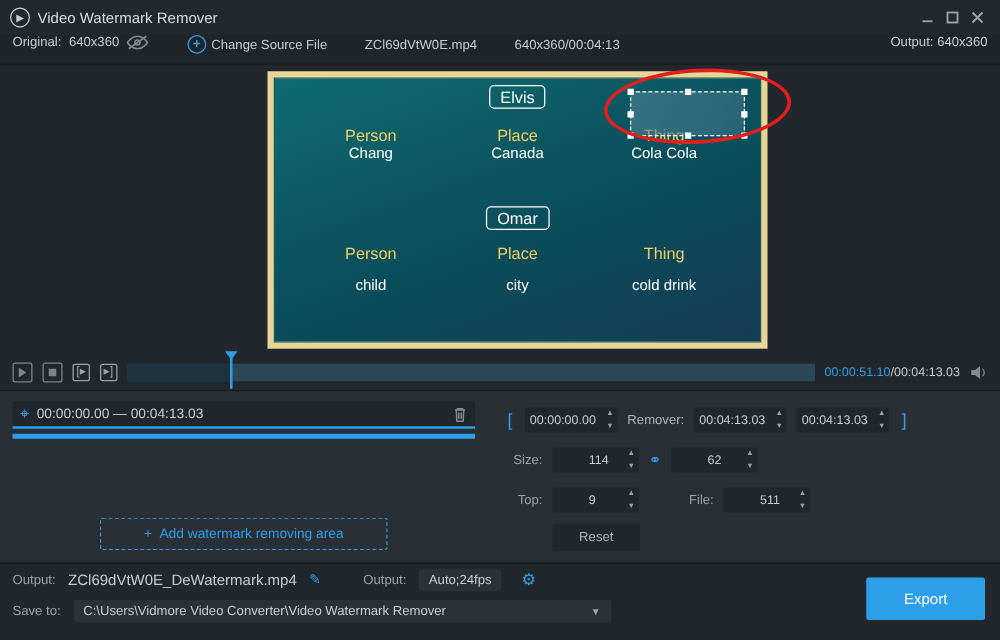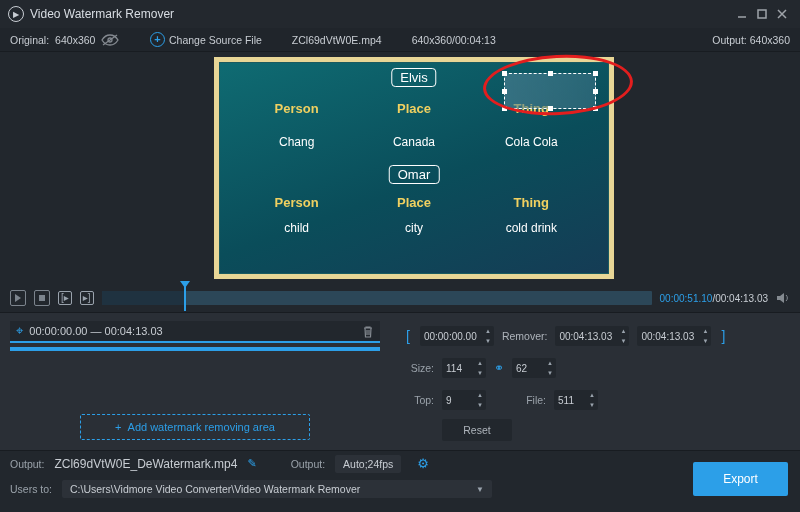--- a/index.html
+++ b/index.html
@@ -6,38 +6,38 @@
 body { width: 800px; height: 512px; background: #22272d; color: #c8cdd3; font-size: 11px; overflow: hidden; position: relative; }
 
 
 .titlebar { height: 28px; background: #23282e; display: flex; align-items: center; padding: 0 8px; }
 .titlebar .logo { width: 16px; height: 16px; border-radius: 50%; border: 1.5px solid #c8cdd3; display: flex; align-items: center; justify-content: center; font-size: 8px; margin-right: 6px; }
 .titlebar .title { flex: 1; font-size: 12px; color: #d8dde3; }
 .titlebar .winbtn { width: 20px; height: 20px; display: flex; align-items: center; justify-content: center; opacity: .75; }
 .winbtn svg { width: 12px; height: 12px; stroke: #c8cdd3; stroke-width: 1.5; fill: none; }
 
 
-.infobar { height: 24px; background: #20252b; display: flex; align-items: center; padding: 0 10px; border-bottom: 1px solid #181c21; font-size: 10.5px; }
+.infobar { height: 24px; background: #20252b; display: flex; align-items: flex-start; padding: 0 10px; border-bottom: 1px solid #181c21; font-size: 10.5px; }
 .infobar .left { width: 140px; display: flex; align-items: center; gap: 6px; }
 .infobar .eye { opacity: .7; }
 .infobar .mid { flex: 1; display: flex; align-items: center; gap: 30px; color: #c8cdd3; }
 .infobar .change { display: flex; align-items: center; gap: 4px; color: #c8cdd3; cursor: pointer; }
 .plus-c { width: 15px; height: 15px; border-radius: 50%; border: 1.5px solid #2c9fe8; display: flex; align-items: center; justify-content: center; color: #2c9fe8; font-size: 11px; font-weight: bold; line-height: 1; }
 .infobar .right { width: 120px; text-align: right; }
 
 
 .preview-wrap { height: 232px; display: flex; align-items: center; justify-content: center; background: #22272d; margin-left: 28px; }
 .preview { width: 400px; height: 222px; background: #e8d696; position: relative; padding: 5px; }
 .board { width: 100%; height: 100%; background: linear-gradient(160deg, #0f6b72 0%, #0a4d5a 55%, #153c55 100%); position: relative; color: #fff; font-family: Georgia, serif; border: 1px solid #1a5a60; }
 .board-title { position: absolute; left: 50%; transform: translateX(-50%); border: 1px solid #fff; border-radius: 4px; padding: 1px 8px; color: #fff; font-size: 13px; }
 .t1 { top: 5px; }
 .t2 { top: 102px; }
 .cols { position: absolute; left: 0; right: 0; display: flex; justify-content: space-around; text-align: center; padding: 0 18px; }
-.row1 { top: 38px; } .row2 { top: 72px; } .row3 { top: 132px; } .row4 { top: 158px; }
-.heading { color: #f0d060; font-weight: bold; font-size: 13px; }
+.row1 { top: 38px; } .row2 { top: 52px; } .row3 { top: 132px; } .row4 { top: 158px; }
+.heading { color: #f0d060; font-weight: normal; font-size: 13px; }
 .val { color: #fff; font-size: 12px; }
 .cols > div { width: 33%; }
 
 
 .selbox { position: absolute; top: 10px; right: 12px; width: 92px; height: 36px; border: 1px dashed #fff; background: linear-gradient(90deg, rgba(80,130,150,.6), rgba(70,120,140,.5)); }
 .selbox .h { width: 5px; height: 5px; background: #fff; position: absolute; }
 .h.tl{top:-3px;left:-3px}.h.tr{top:-3px;right:-3px}.h.bl{bottom:-3px;left:-3px}.h.br{bottom:-3px;right:-3px}
 .h.tc{top:-3px;left:calc(50% - 2px)}.h.bc{bottom:-3px;left:calc(50% - 2px)}
 .h.ml{top:calc(50% - 2px);left:-3px}.h.mr{top:calc(50% - 2px);right:-3px}
 .red-ellipse { position: absolute; top: -8px; right: -25px; width: 150px; height: 60px; border: 3px solid #e31e1e; border-radius: 50%; transform: rotate(-3deg); pointer-events: none; }
@@ -64,21 +64,21 @@
 .seg .trash { margin-left: auto; opacity: .7; }
 .segbar { height: 4px; background: #2c9fe8; margin-top: 4px; }
 .addbtn { margin-top: auto; align-self: center; width: 230px; height: 26px; border: 1px dashed #2c9fe8; color: #2c9fe8; display: flex; align-items: center; justify-content: center; gap: 6px; font-size: 11px; border-radius: 2px; }
 
 .pane-r { flex: 1; padding: 10px 14px; font-size: 10.5px; color: #aeb4bb; }
 .form-row { display: flex; align-items: center; height: 26px; gap: 8px; margin-bottom: 6px; }
 .form-row .lbl { width: 30px; text-align: right; color:#9aa2aa; }
 .brace { color: #2c9fe8; font-size: 14px; padding: 0 2px; }
 .numbox { display: flex; align-items: center; background: #22272d; height: 20px; border-radius: 2px; }
 .numbox input { width: 62px; height: 20px; background: transparent; border: none; color: #c8cdd3; font-size: 10px; padding: 0 4px; outline: none; }
-.numbox.sm input { width: 32px; }
+.numbox.sm input { width: 32px; margin-left: 25px; }
 .spin { width: 12px; display:flex; flex-direction:column; }
 .spin div{ height:10px; display:flex;align-items:center;justify-content:center; font-size:6px; color:#9aa3ad; cursor:pointer;}
 .linkic { color:#2c9fe8; font-size:12px; }
 .resetbtn { width: 70px; height: 22px; background: #22272d; display:flex;align-items:center;justify-content:center; border-radius:2px; margin-left:38px; margin-top:2px; }
 
 
 .foot { background:#22272d; border-top:1px solid #181c21; padding: 4px 10px; display:flex; align-items:center; gap:10px; height:26px; font-size:10.5px; }
 .foot .lbl { color:#9aa2aa; }
 .foot .val { color:#c8cdd3; }
 .fieldbox { background:#2c3138; padding:3px 8px; border-radius:2px; display:flex;align-items:center; gap:6px; }
@@ -298,21 +298,21 @@
   <span class="val">ZCl69dVtW0E_DeWatermark.mp4</span>
   <span class="pencil">✎</span>
   <span style="width:14px"></span>
   <span class="lbl">Output:</span>
   <div class="fieldbox">
     <span>Auto;24fps</span>
   </div>
   <span style="color:#2c9fe8;font-size:13px;margin-left:6px;">⚙</span>
 </div>
 <div class="foot" style="border-top:none">
-  <span class="lbl">Users to:</span>
+  <span class="lbl">Save to:</span>
   <div class="fieldbox" style="flex:1;max-width:430px">
     <span>C:\Users\Vidmore Video Converter\Video Watermark Remover</span>
     <span style="margin-left:auto;color:#9aa3ad;font-size:8px">▼</span>
   </div>
   <span class="folder">
     <svg width="14" height="12" viewBox="0 0 14 12" fill="none" stroke="#aeb4bb" stroke-width="1.2">
         <path d="M1 2h4l1 1.5h7V11H1z"></path>
       </svg>
   </span>
 </div>

